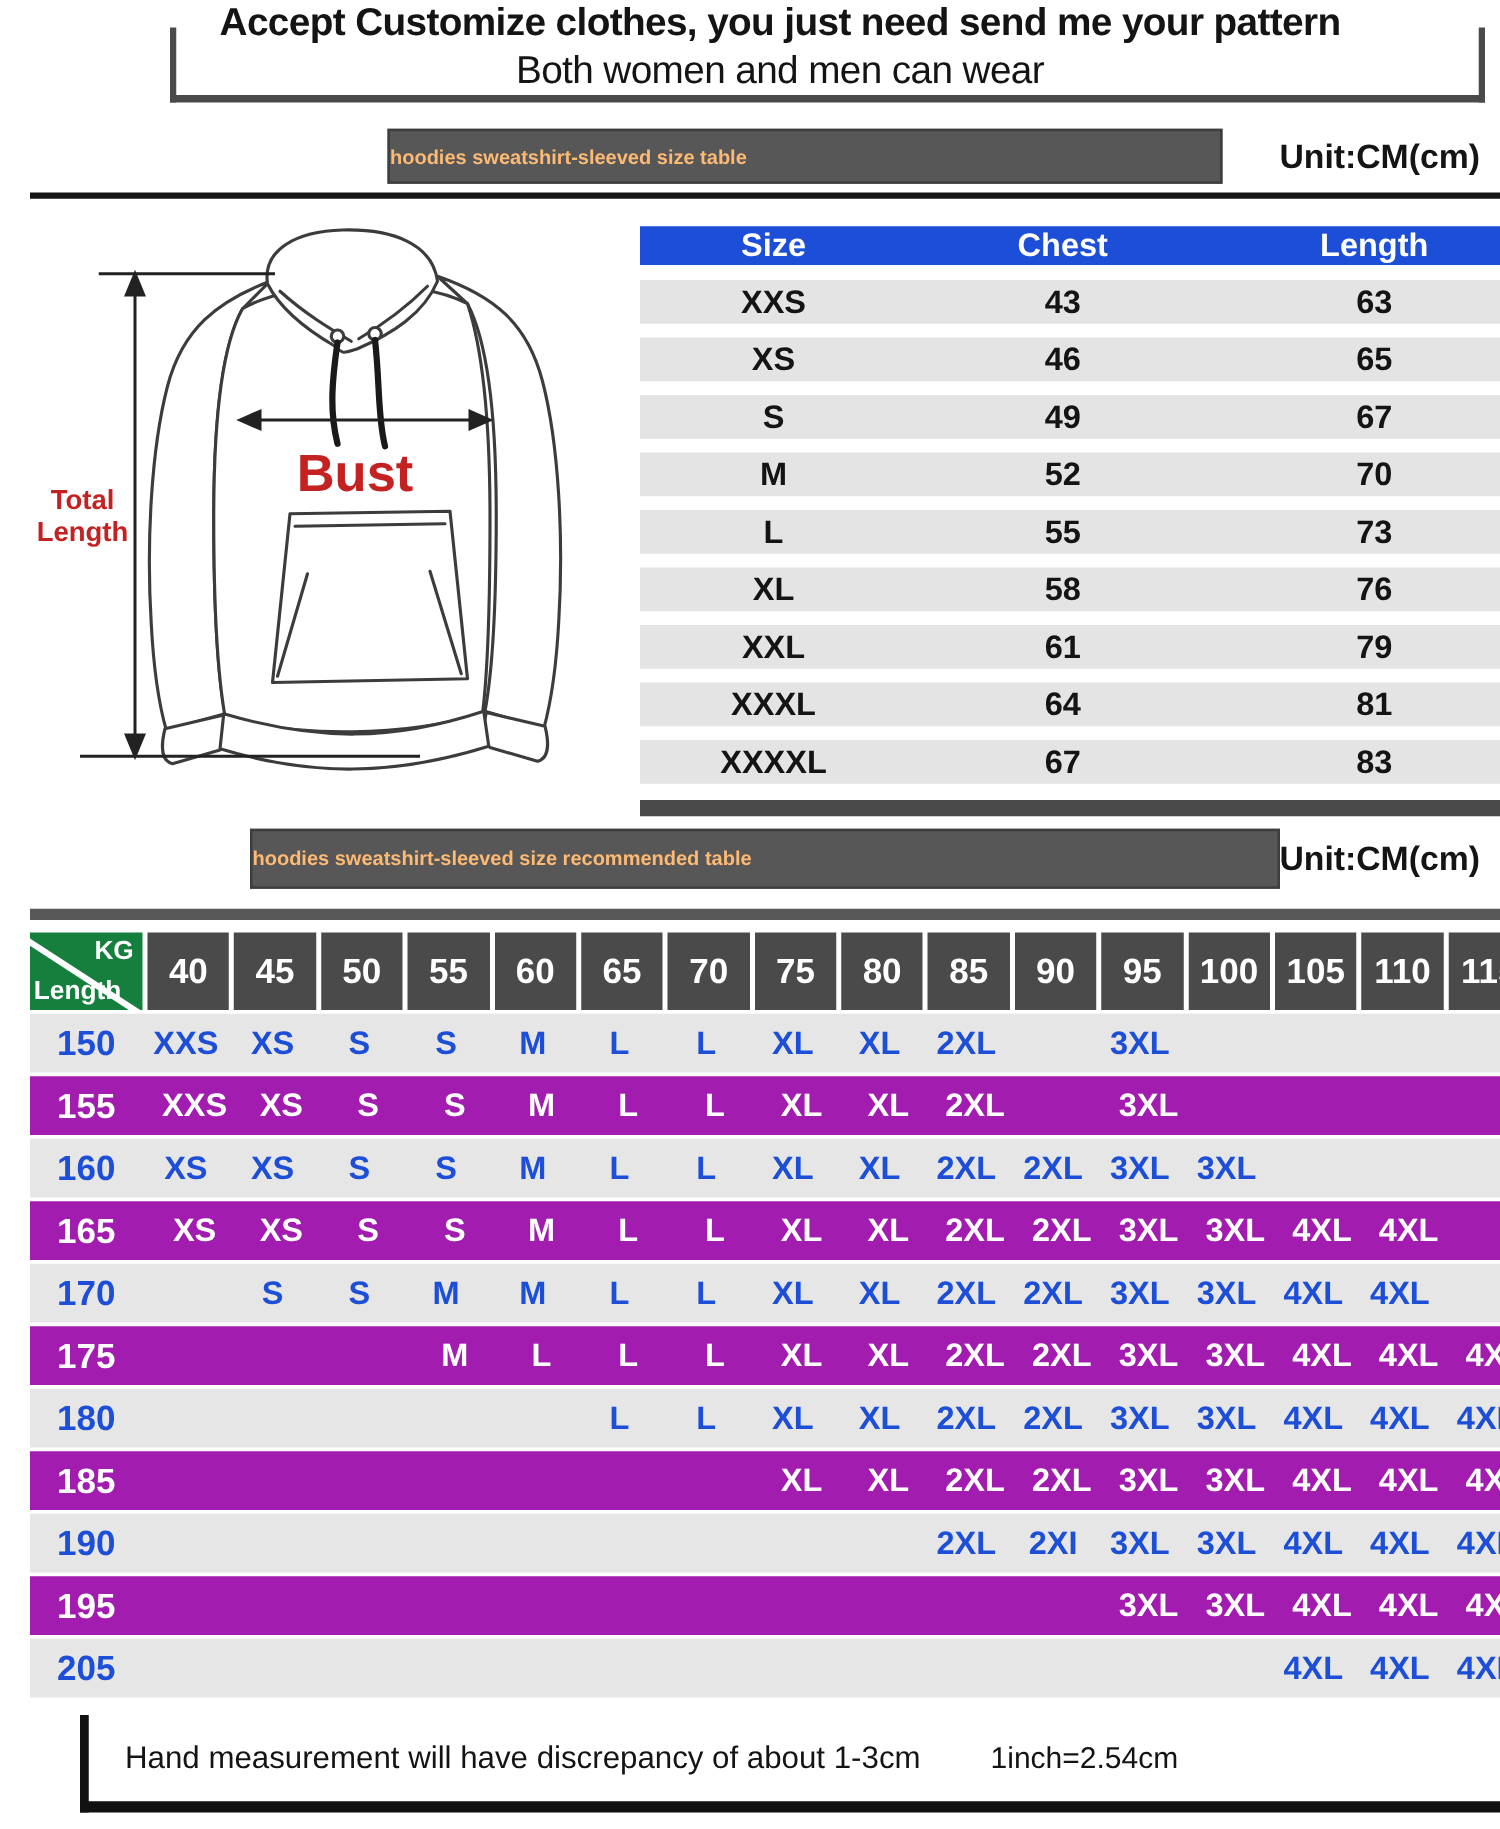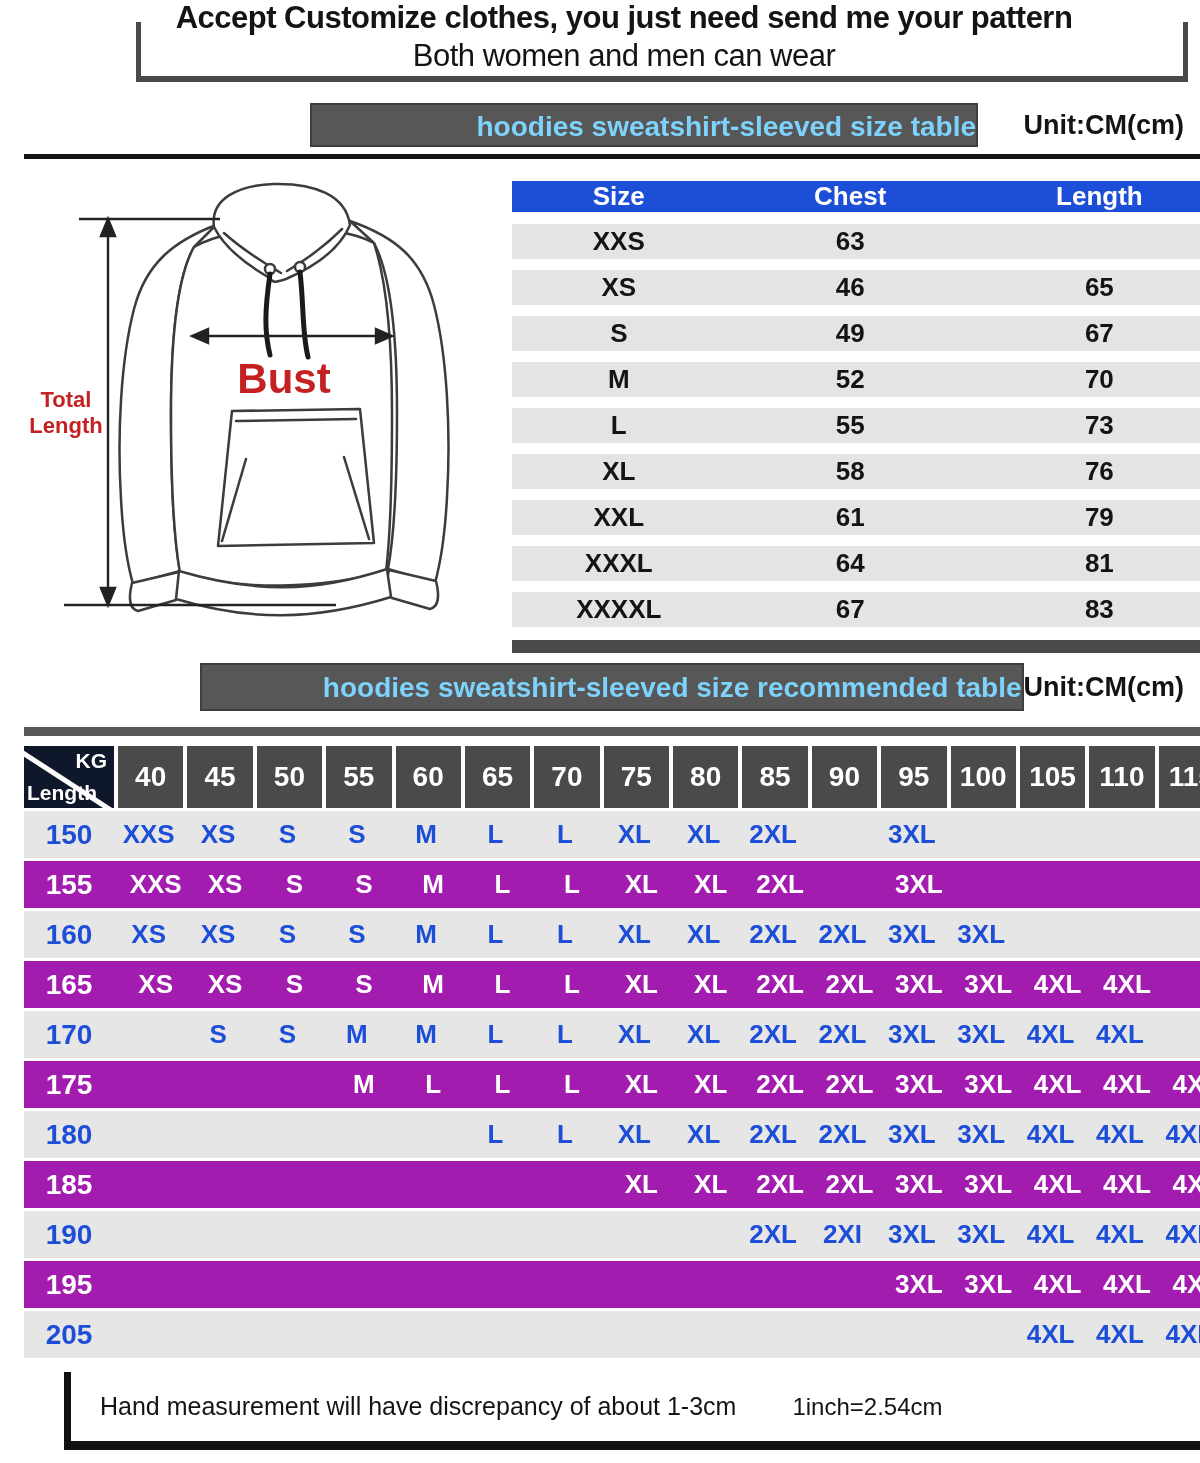--- a/index.html
+++ b/index.html
@@ -10,22 +10,22 @@
   .top-header{position:relative;height:96px;}
   .top-header-box{position:absolute;left:112px;right:36px;top:22px;height:54px;
     border-left:5px solid #4a4a4a;border-right:5px solid #4a4a4a;border-bottom:6px solid #4a4a4a;}
   .top-line1{position:absolute;left:0;right:0;top:0;text-align:center;font-size:31px;font-weight:bold;letter-spacing:-0.5px;}
   .top-line2{position:absolute;left:0;right:0;top:38px;text-align:center;font-size:31px;font-weight:normal;letter-spacing:-0.5px;}
 
   
   .banner-row{display:flex;align-items:center;height:50px;}
   .banner-row-1{margin-top:4px;}
   .banner-row-2{margin-top:8px;height:52px;}
-  .banner{background:#575757;border:2px solid #3e3e3e;color:#7dd3fc;font-weight:bold;font-size:28px;
-    text-align:right;height:44px;line-height:44px;box-sizing:border-box;}
+  .banner{background:#575757;border:2px solid #3e3e3e;color:#fdba74;font-weight:bold;font-size:16px;
+    text-align:left;height:44px;line-height:44px;box-sizing:border-box;}
   .banner-1{margin-left:286px;width:668px;}
   .banner-2{margin-left:176px;width:824px;height:48px;line-height:46px;}
   .unit{font-weight:bold;font-size:27px;margin-left:auto;margin-right:40px;white-space:nowrap;}
 
   .hr-black{height:5px;background:#151515;margin-top:4px;}
 
   
   .main{display:flex;height:494px;}
   .figure{width:488px;flex:none;position:relative;}
   .figure svg{position:absolute;left:0;top:0;}
@@ -39,21 +39,21 @@
   .st-row{display:flex;background:#e4e4e4;height:35px;margin-bottom:11px;}
   .st-col,.st-cell{display:flex;align-items:center;justify-content:center;font-weight:bold;font-size:26px;}
   .c1{width:30%;}.c2{width:35%;}.c3{width:35%;}
   .st-footer{height:22px;background:#4a4a4a;margin-top:2px;}
 
   .divider-gray{height:9px;background:#585858;margin-top:14px;}
 
   
   .rec-table{margin-top:10px;}
   .rt-header{display:flex;gap:4px;height:62px;margin-bottom:3px;}
-  .rt-corner{width:90px;flex:none;background:#0f172a;position:relative;color:#fff;overflow:hidden;}
+  .rt-corner{width:90px;flex:none;background:#15803d;position:relative;color:#fff;overflow:hidden;}
   .rt-diag{position:absolute;left:-8px;top:0px;width:122px;height:5px;background:#fff;
     transform:rotate(33deg);transform-origin:0 50%;}
   .rt-kg{position:absolute;right:7px;top:3px;font-size:21px;font-weight:bold;}
   .rt-heightlbl{position:absolute;left:3px;bottom:3px;font-size:21px;font-weight:bold;}
   .rt-head-cell{flex:1;background:#4a4a4a;color:#fff;font-size:28px;font-weight:bold;
     display:flex;align-items:center;justify-content:center;}
   .rt-row{display:flex;height:47px;margin-bottom:3px;}
   .rt-row.light{background:#e6e6e6;color:#1d4ed8;}
   .rt-row.dark{background:#a21caf;color:#fff;gap:14px;}
   .rt-label{width:90px;flex:none;display:flex;align-items:center;justify-content:center;
@@ -136,20 +136,21 @@
 
     <div class="size-table">
       <div class="st-header">
         <div class="st-col c1">Size</div>
         <div class="st-col c2">Chest</div>
         <div class="st-col c3">Length</div>
       </div>
       <div id="size-rows">
           <div class="st-row">
             <div class="st-cell c1">XXS</div>
+            <div class="st-cell c2">43</div>
             <div class="st-cell c3">63</div>
           </div>
           <div class="st-row">
             <div class="st-cell c1">XS</div>
             <div class="st-cell c2">46</div>
             <div class="st-cell c3">65</div>
           </div>
           <div class="st-row">
             <div class="st-cell c1">S</div>
             <div class="st-cell c2">49</div>

